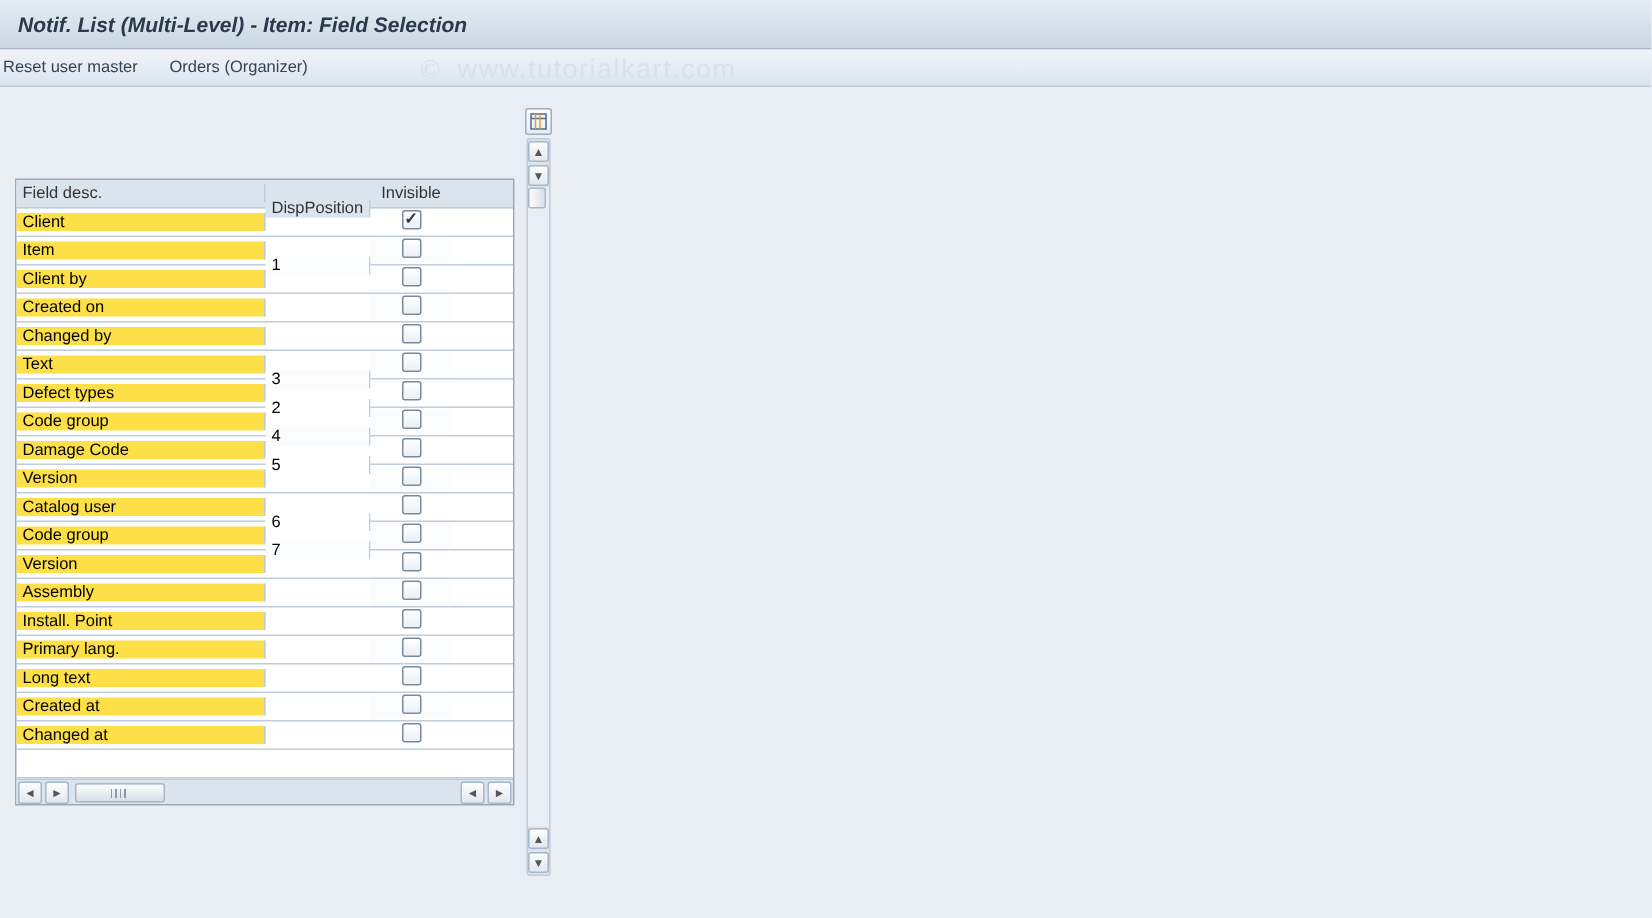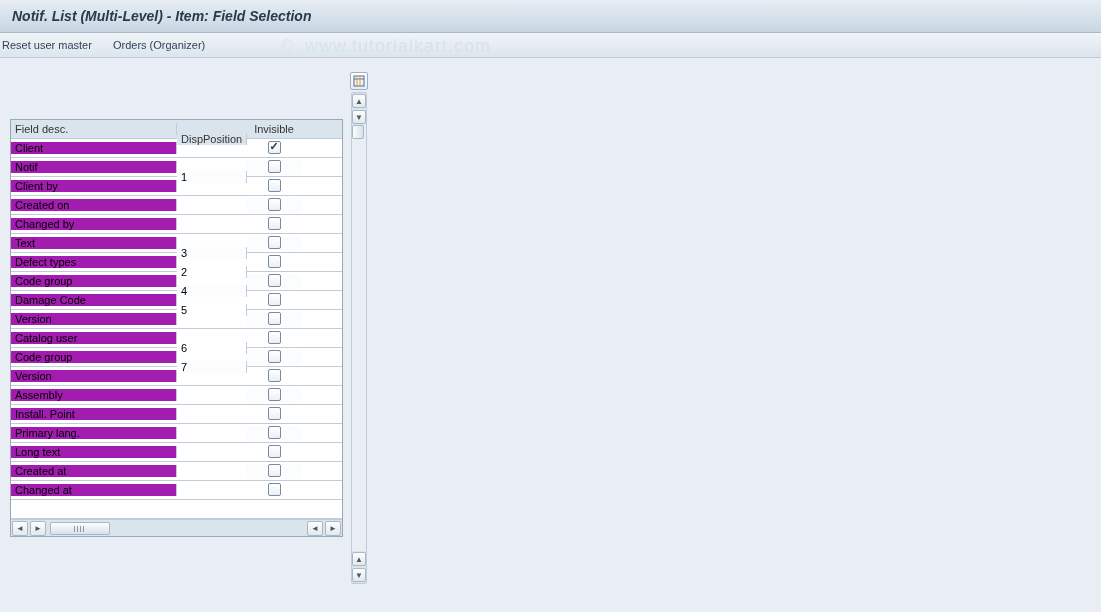--- a/index.html
+++ b/index.html
@@ -58,21 +58,21 @@
       border-bottom: 1px solid #c0ccda;
       height: 19px;
       align-items: center;
     }
     .grid-header { background: #dae4ec; color: #333; }
     .col-desc { width: 166px; padding: 0 4px; border-right: 1px solid #c0ccda; overflow: hidden; white-space: nowrap; }
     .col-pos  { width: 70px; padding: 0 4px; border-right: 1px solid #c0ccda; text-align: left; margin-top: 20px; }
     .col-inv  { width: 54px; padding: 0 4px; text-align: center; }
     .col-pad  { width: 40px; padding: 0 2px; }
     .grid-header .col-desc, .grid-header .col-pos, .grid-header .col-inv { background: #dae4ec; }
-    .grid-row .col-desc { background: #a21caf; }
+    .grid-row .col-desc { background: #fde047; }
     .grid-row .col-pos, .grid-row .col-inv, .grid-row .col-pad { background: #fff; }
     .grid-row:nth-child(even) .col-pos,
     .grid-row:nth-child(even) .col-inv,
     .grid-row:nth-child(even) .col-pad { background: #fbfcfd; }
     .last-row .col-desc, .last-row .col-pos, .last-row .col-inv, .last-row .col-pad {
       background: #dae4ec !important;
       border-bottom: none;
     }
     
     .hscroll {
@@ -192,21 +192,21 @@
       <div class="col-pad"></div>
     </div>
     <div id="grid-body">
         <div class="grid-row">
           <div class="col-desc">Client</div>
           <div class="col-pos"></div>
           <div class="col-inv"><span class="checkbox checked"></span></div>
           <div class="col-pad"></div>
         </div>
         <div class="grid-row">
-          <div class="col-desc">Notif</div>
+          <div class="col-desc">Item</div>
           <div class="col-pos">1</div>
           <div class="col-inv"><span class="checkbox"></span></div>
           <div class="col-pad"></div>
         </div>
         <div class="grid-row">
           <div class="col-desc">Client by</div>
           <div class="col-pos"></div>
           <div class="col-inv"><span class="checkbox"></span></div>
           <div class="col-pad"></div>
         </div>

